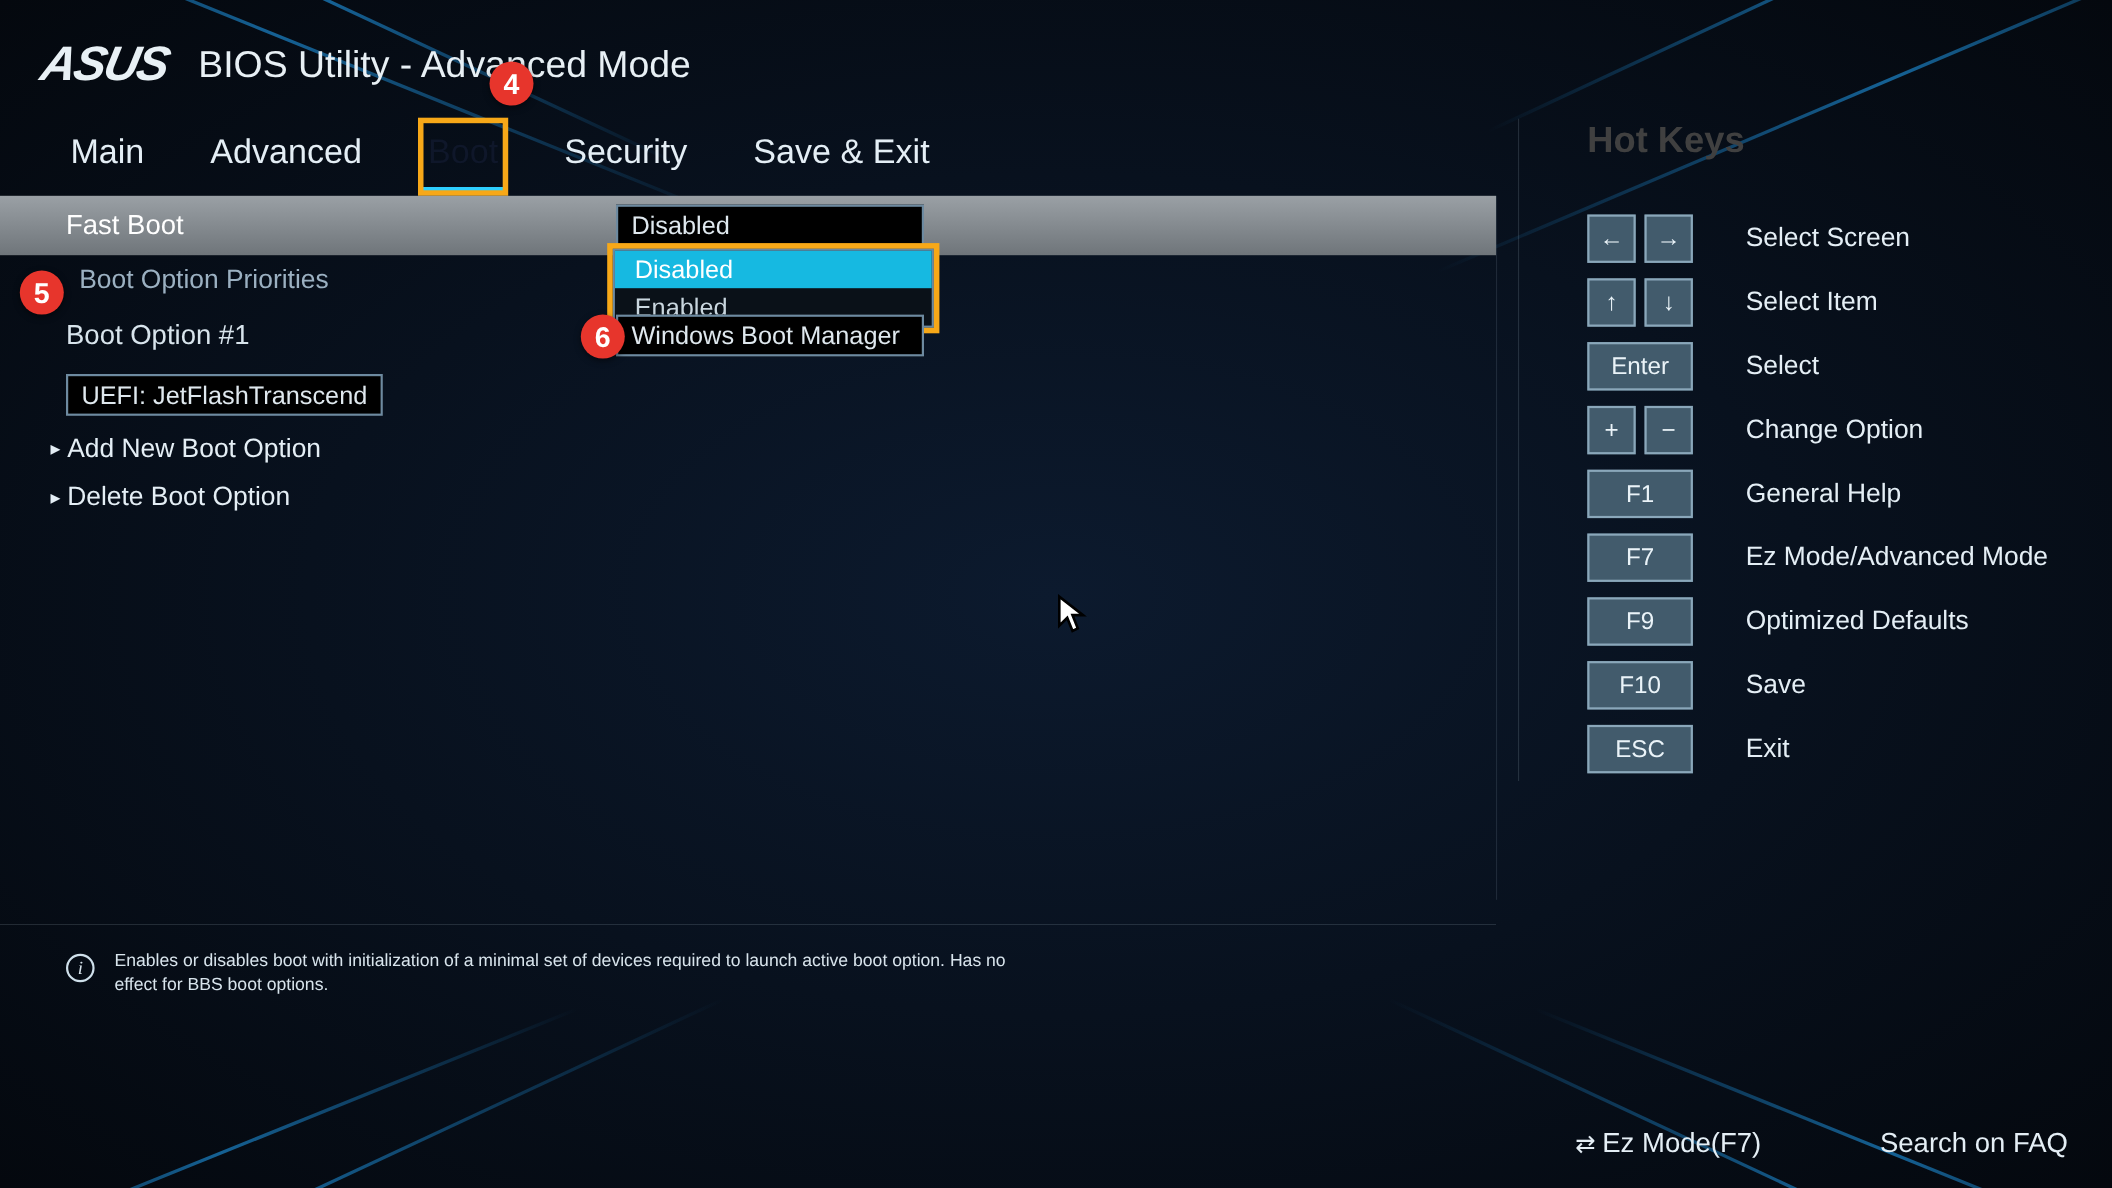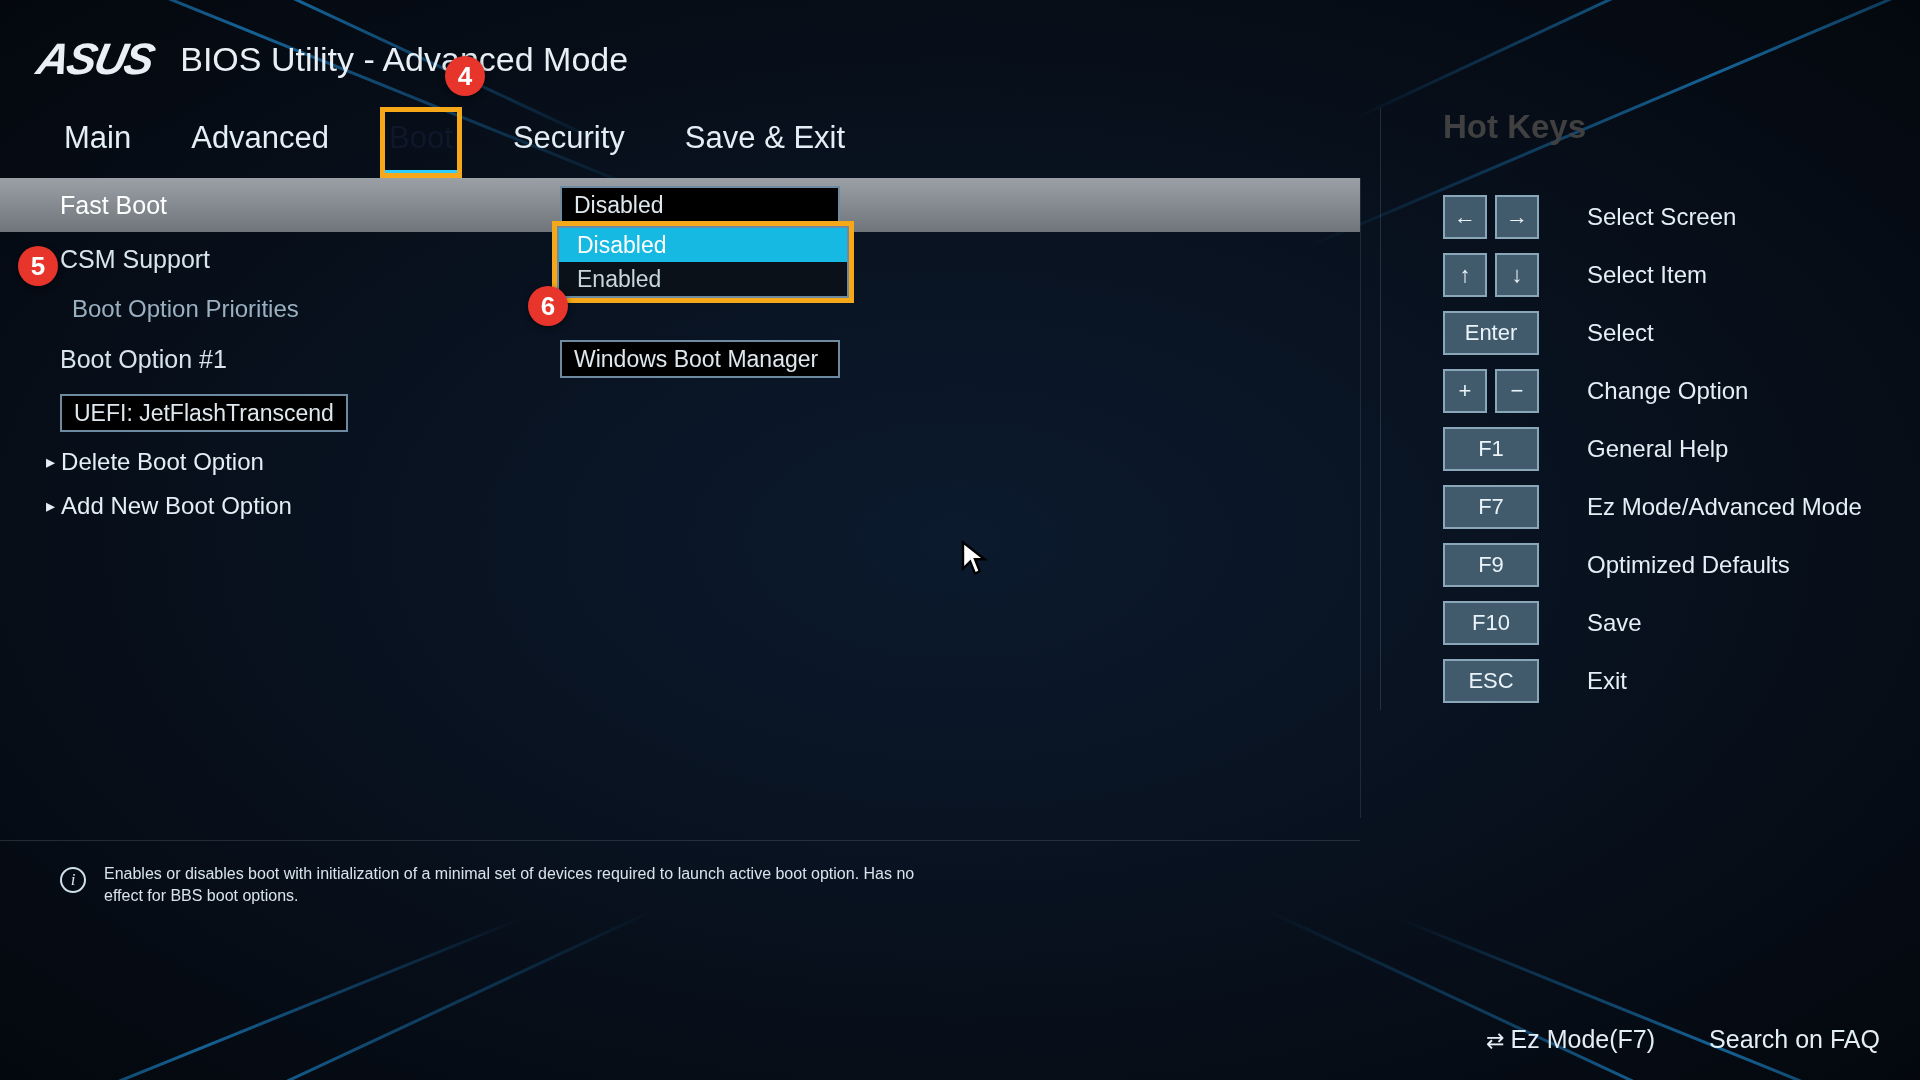--- a/index.html
+++ b/index.html
@@ -70,21 +70,21 @@
 .key.wide { min-width:96px;}
 .hk-desc { font-size:24px; color:#e4eef5;}
 
 .helpbar {
   position:absolute; left:0; top:840px; width:1360px; border-top:1px solid rgba(200,220,235,.15);
   padding:22px 40px 0 60px; display:flex; gap:18px;
 }
 .info-icon { width:26px; height:26px; border:2px solid #cfe0eb; border-radius:50%; display:flex; align-items:center; justify-content:center; font-size:17px; font-style:italic; font-family:serif; flex:none; margin-top:4px;}
 .help-text { font-size:16px; color:#d8e4ec; font-weight:500; max-width:830px; line-height:1.35;}
 
-.footer { position:absolute; bottom:26px; right:40px; display:flex; gap:54px; font-size:25px; color:#e4eef5;}
+.footer { position:absolute; bottom:26px; right:40px; display:flex; gap:108px; font-size:25px; color:#e4eef5;}
 .footer .ezlink::before { content:"⇄ "; font-size:22px;}
 
 .callout {
   position:absolute; width:40px; height:40px; background:#e7352c; border-radius:50%;
   color:#fff; font-size:26px; font-weight:700; display:flex; align-items:center; justify-content:center;
   box-shadow:0 2px 6px rgba(0,0,0,.5);
 }
 .callout.c4 { top:56px; left:445px;}
 .callout.c5 { top:246px; left:18px;}
 .callout.c6 { top:286px; left:528px;}
@@ -123,33 +123,30 @@
 
 <div class="pane">
   <div class="row selected">
     <span class="label"><span class="hl">Fast Boot</span></span>
     <span class="value-box">Disabled</span>
     <div class="dropdown hl-wrap">
       <div class="opt sel">Disabled</div>
       <div class="opt">Enabled</div>
     </div>
   </div>
-  <div class="row">
-    <span class="label">CSM Support</span>
-  </div>
   <div class="sectionhdr">Boot Option Priorities</div>
   <div class="row">
     <span class="label">Boot Option #1</span>
     <span class="value-box">Windows Boot Manager</span>
   </div>
   <div class="row">
     <span class="value-box">UEFI: JetFlashTranscend</span>
   </div>
+  <div class="navrow">Add New Boot Option</div>
   <div class="navrow">Delete Boot Option</div>
-  <div class="navrow">Add New Boot Option</div>
 </div>
 
 <div class="divider-v"></div>
 
 <div class="sidepanel">
   <h2>Hot Keys</h2>
   <div id="hk-rows">
       <div class="hk-row">
         <div class="keys">
           <div class="key">←</div>

